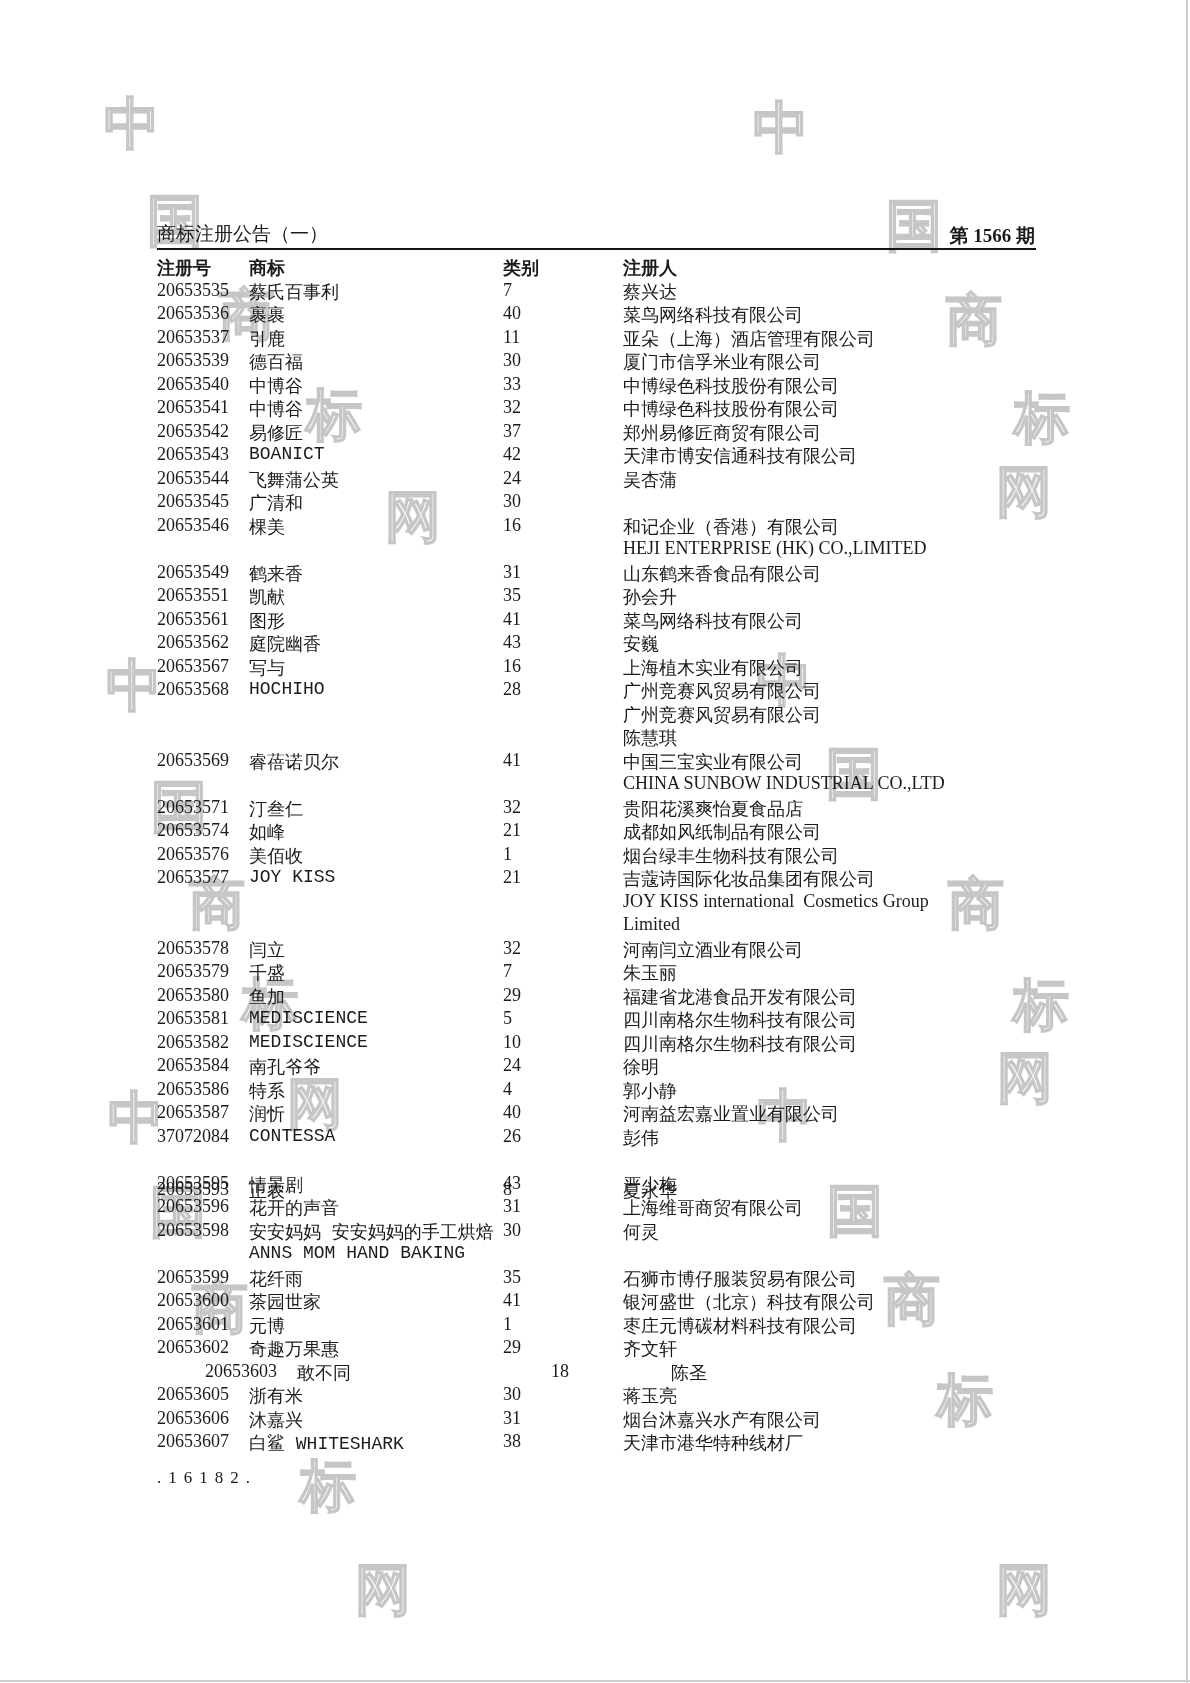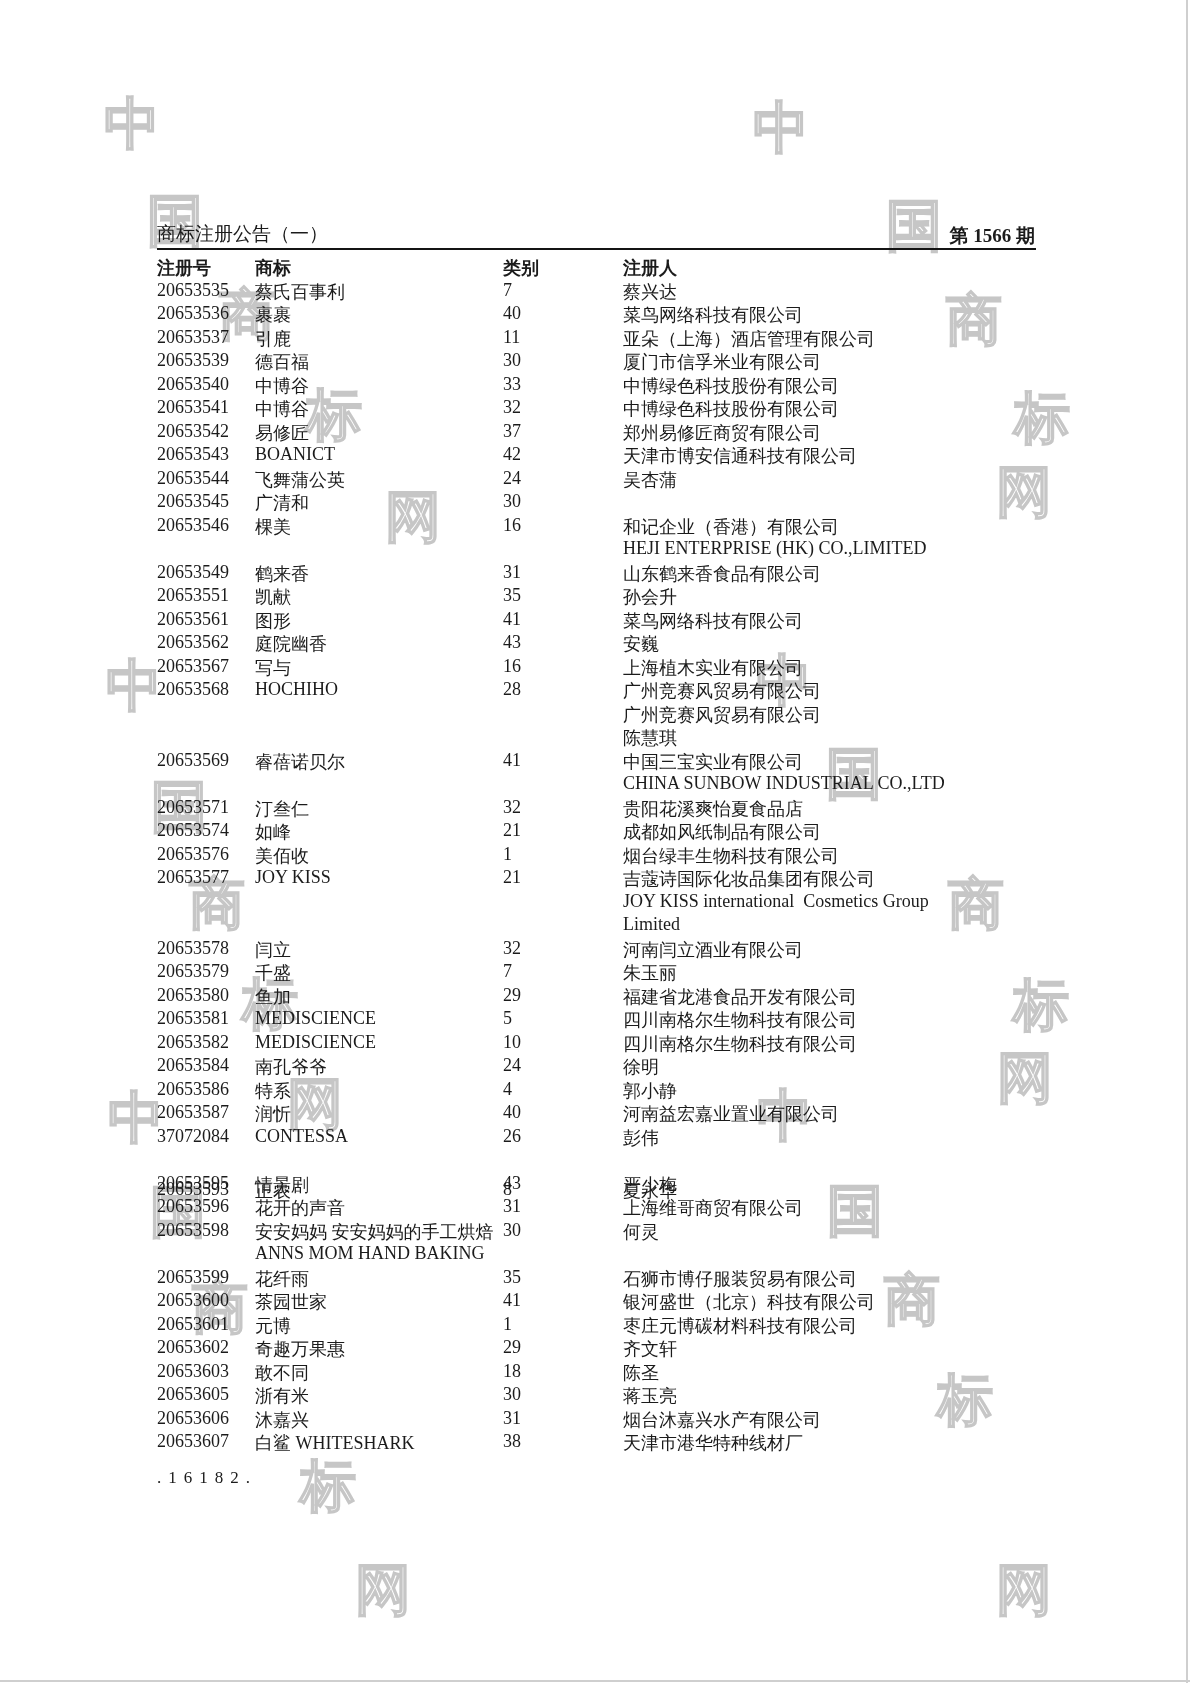--- a/index.html
+++ b/index.html
@@ -20,21 +20,21 @@
   }
 
   .doc-title{position:absolute;left:157px;top:221px;font-size:19px;font-weight:400;white-space:pre;}
   .doc-issue{position:absolute;right:155px;top:223px;font-size:19px;font-weight:700;white-space:pre;}
   .head-rule{position:absolute;left:157px;top:248px;width:879px;height:2px;background:#141414;}
 
   .table{position:absolute;left:157px;top:256px;width:885px;font-size:18px;}
   .tline{position:absolute;left:0;height:23.5px;width:885px;}
   .cell{position:absolute;top:0;white-space:pre;}
   .c0{left:0;}
-  .c1{left:98px;}
+  .c1{left:92px;font-family:Liberation Mono, monospace;}
   .c2{left:346px;}
   .c3{left:466px;}
   .thead .cell{font-weight:700;}
 
   .page-number{
     position:absolute;left:157px;top:1468px;font-size:17px;letter-spacing:7px;white-space:pre;
   }
 </style>
 </head>
 <body>
@@ -333,21 +333,21 @@
           <span class="cell c1">元博</span>
           <span class="cell c2">1</span>
           <span class="cell c3">枣庄元博碳材料科技有限公司</span>
         </div>
         <div class="tline" style="top: 1081px;">
           <span class="cell c0">20653602</span>
           <span class="cell c1">奇趣万果惠</span>
           <span class="cell c2">29</span>
           <span class="cell c3">齐文轩</span>
         </div>
-        <div class="tline" style="top: 1104.5px;">
+        <div class="tline" style="top: 1104.5px; margin-left: 48px;">
           <span class="cell c0">20653603</span>
           <span class="cell c1">敢不同</span>
           <span class="cell c2">18</span>
           <span class="cell c3">陈圣</span>
         </div>
         <div class="tline" style="top: 1128px;">
           <span class="cell c0">20653605</span>
           <span class="cell c1">浙有米</span>
           <span class="cell c2">30</span>
           <span class="cell c3">蒋玉亮</span>

